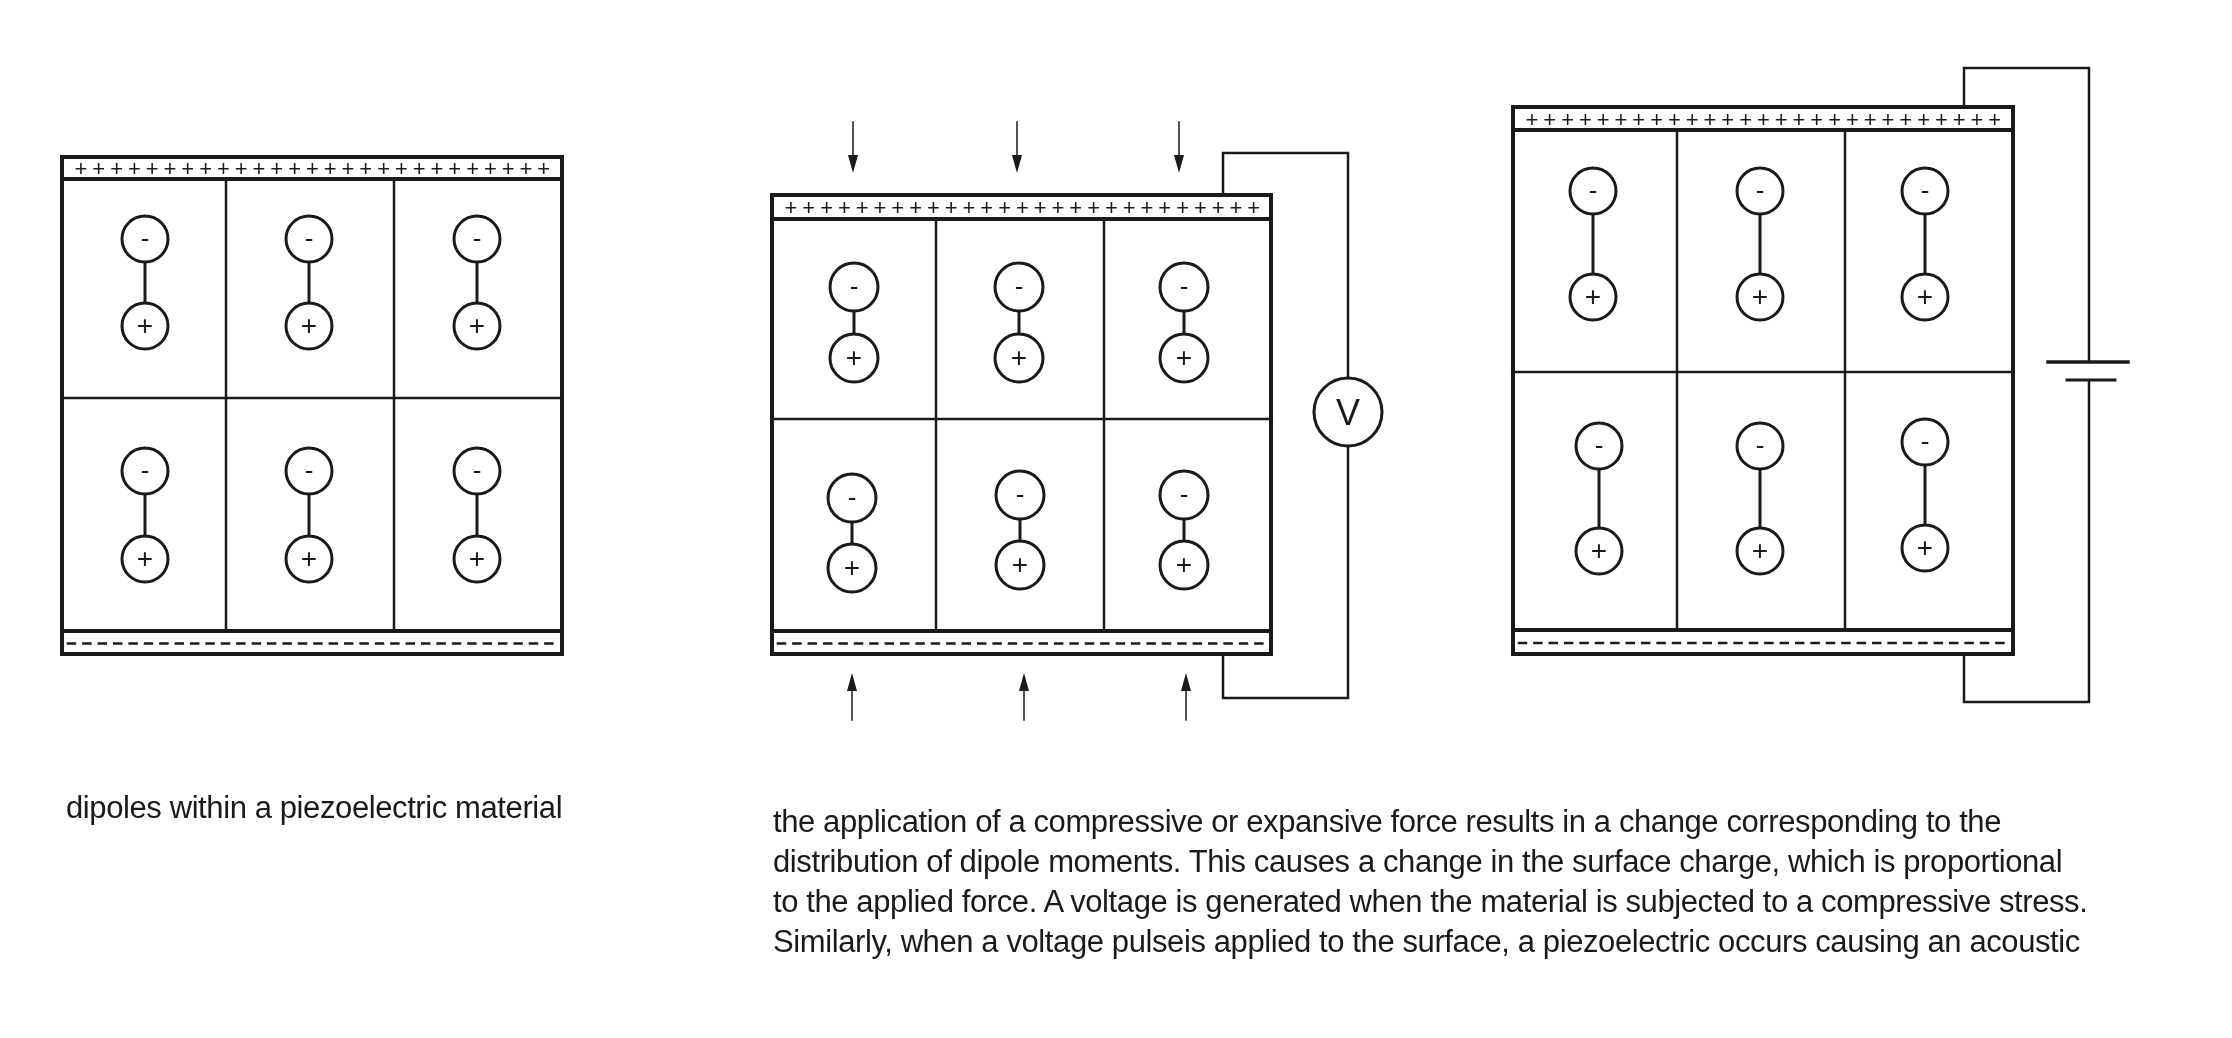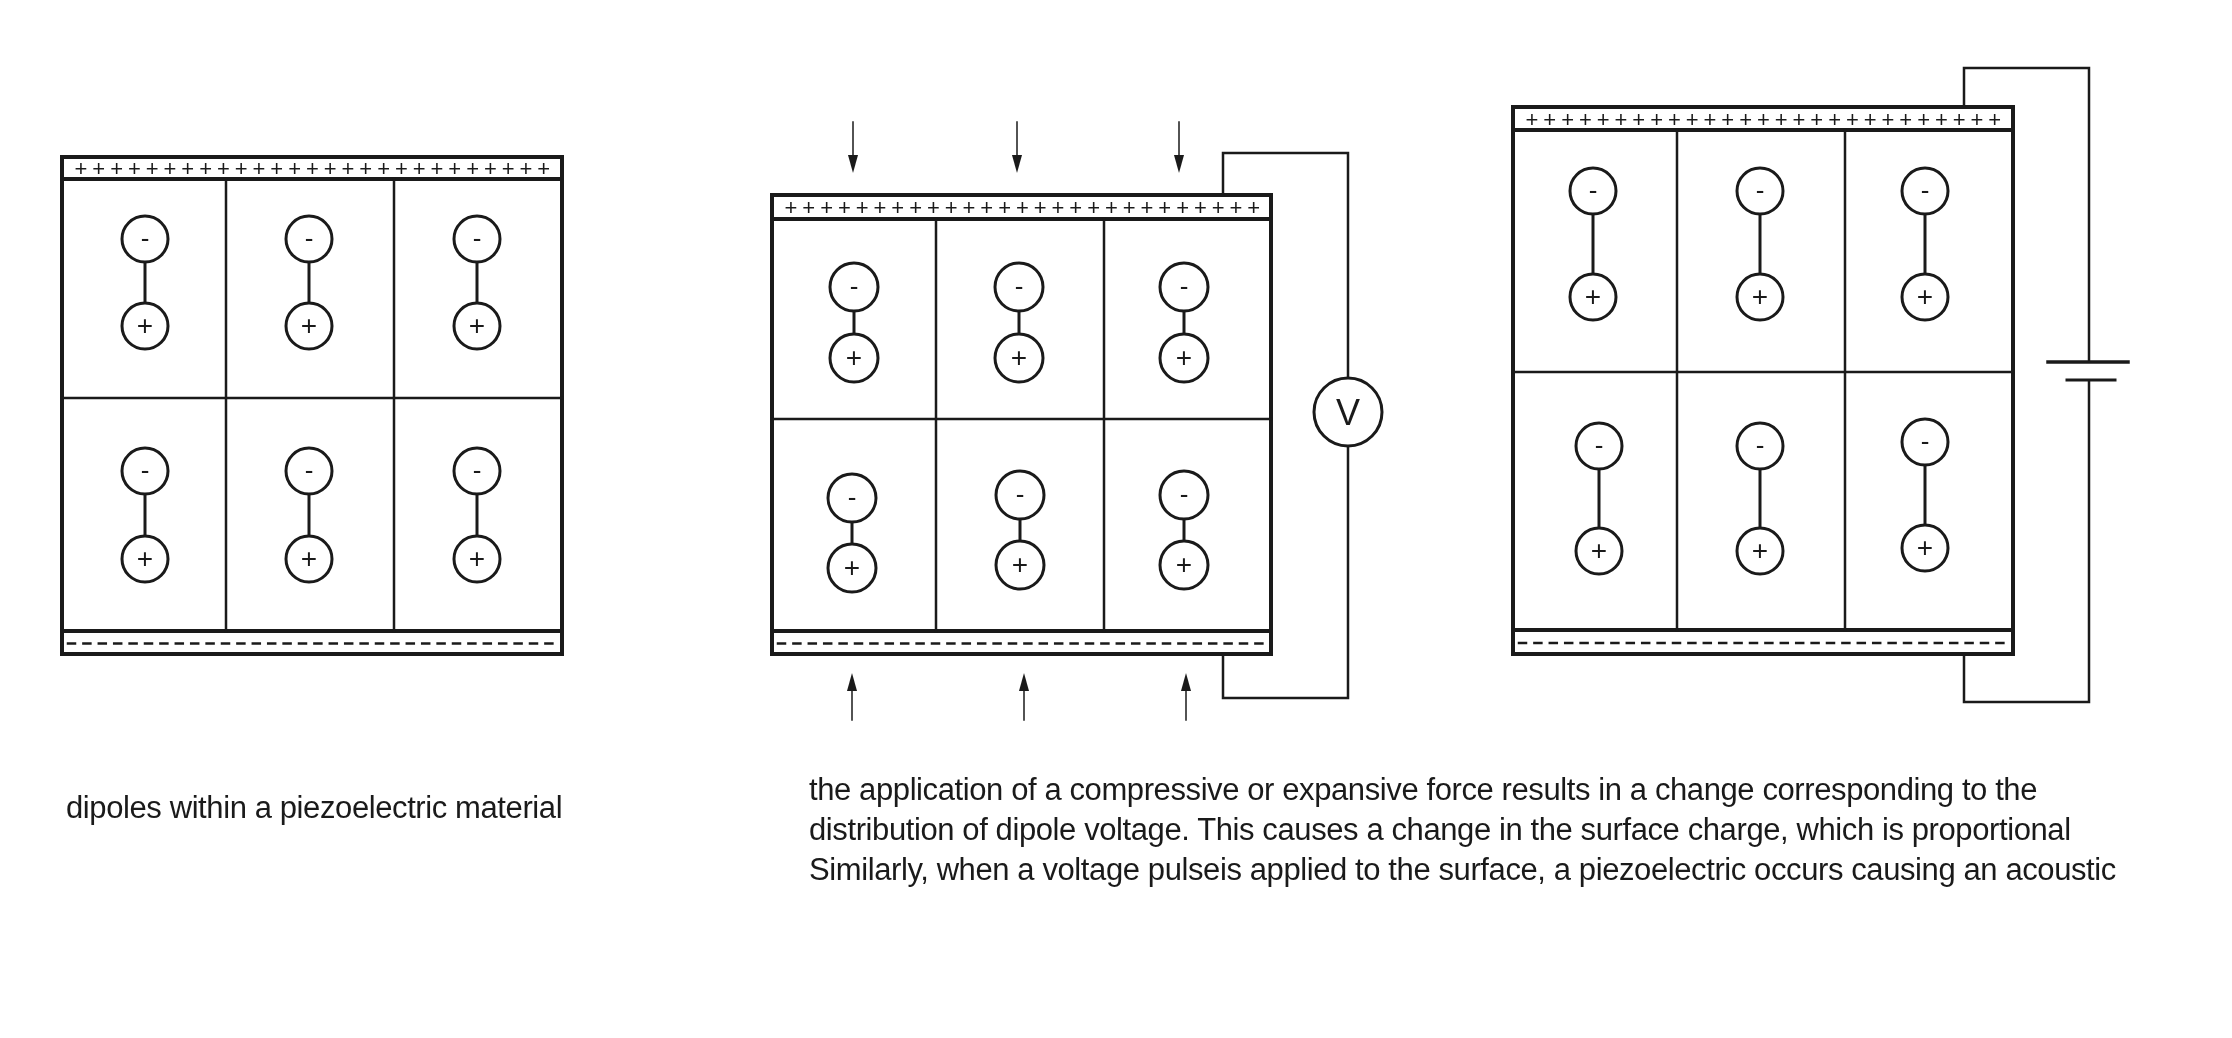--- a/index.html
+++ b/index.html
@@ -8,21 +8,21 @@
     .caption {
       position: absolute;
       font-family: "Liberation Sans", sans-serif;
       color: #1a1a1a;
       font-size: 31px;
       line-height: 40px;
       letter-spacing: -0.4px;
       white-space: nowrap;
     }
     #caption-1 { left: 66px; top: 788px; }
-    #caption-2 { left: 773px; top: 770px; margin-left: 36px; }
+    #caption-2 { left: 773px; top: 802px; }
     #caption-2 .line { display: block; }
     svg text { font-family: "Liberation Sans", sans-serif; fill: #1a1a1a; }
   </style>
 </head>
 <body>
 
 <svg id="canvas" width="2232" height="1038" viewBox="0 0 2232 1038">
     <g>
       <rect x="62" y="157" width="500" height="497" fill="none" stroke="#1a1a1a" stroke-width="4"></rect>
       <line x1="62" y1="179" x2="562" y2="179" stroke="#1a1a1a" stroke-width="4" stroke-linecap="square"></line>
@@ -386,15 +386,16 @@
           <line x1="2048" y1="362" x2="2128" y2="362" stroke="#1a1a1a" stroke-width="3.5" stroke-linecap="square"></line>
           <line x1="2067" y1="380" x2="2115" y2="380" stroke="#1a1a1a" stroke-width="3" stroke-linecap="square"></line>
         </g>
       </g>
     </g>
   </svg>
 
 <div class="caption" id="caption-1">dipoles within a piezoelectric material</div>
 <div class="caption" id="caption-2">
   <span class="line">the application of a compressive or expansive force results in a change corresponding to the</span>
-  <span class="line">distribution of dipole voltage. This causes a change in the surface charge, which is proportional</span>
+  <span class="line">distribution of dipole moments. This causes a change in the surface charge, which is proportional</span>
+  <span class="line">to the applied force. A voltage is generated when the material is subjected to a compressive stress.</span>
   <span class="line">Similarly, when a voltage pulseis applied to the surface, a piezoelectric occurs causing an acoustic</span>
 </div>
 
 </body></html>

